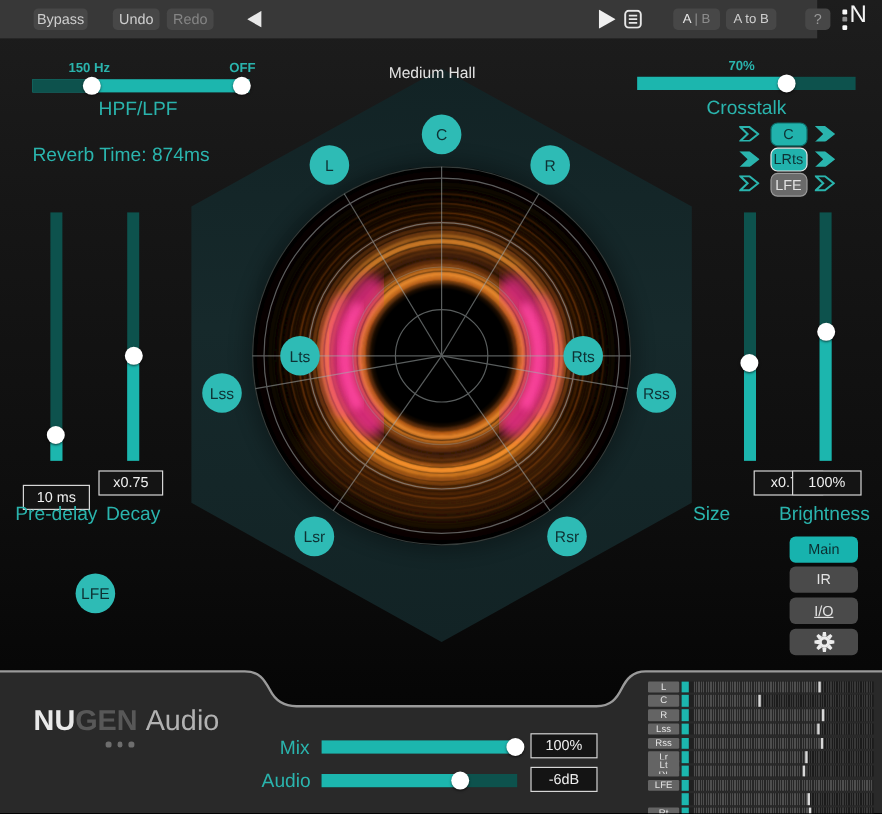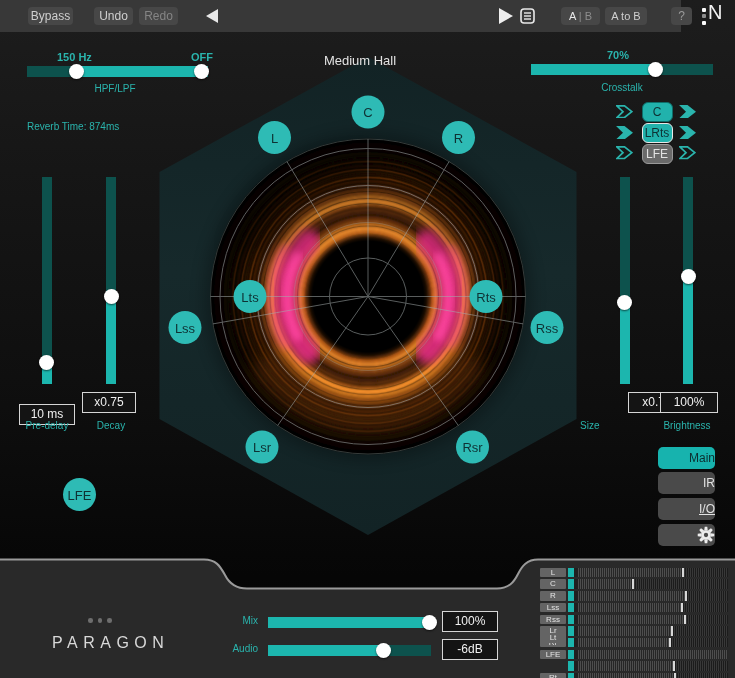--- a/index.html
+++ b/index.html
@@ -1,34 +1,34 @@
 <!DOCTYPE html>
 <html><head>
 <meta charset="utf-8">
 <style>
 html,body{margin:0;padding:0;background:#000;}
 #app{position:relative;width:735px;height:678px;overflow:hidden;font-family:"Liberation Sans",sans-serif;background:linear-gradient(180deg,#1d1d1d 0%,#161616 25%,#0e0e0e 60%,#060606 85%,#030303 100%);}
 .abs{position:absolute;}
-.tl{position:absolute;color:#2ab4ad;font-size:10px;}
+.tl{position:absolute;color:#2ab4ad;font-size:16px;}
 .tlb{position:absolute;color:#2ab4ad;font-size:11px;font-weight:bold;}
 
 #topbar{position:absolute;left:0;top:0;width:681px;height:32px;background:#383838;}
 .tbtn{position:absolute;top:7px;height:18px;line-height:18px;background:#474747;border-radius:4px;color:#cfcfcf;font-size:12px;text-align:center;}
 
 .vbox{position:absolute;background:#141414;border:1px solid #d6d6d6;color:#f0f0f0;font-size:12px;text-align:center;height:19px;line-height:19px;}
 
 .vtrack{position:absolute;width:10px;background:#0d524d;}
 .vfill{position:absolute;left:0;bottom:0;width:10px;background:#1cb6ae;}
 .knob{position:absolute;width:15px;height:15px;border-radius:50%;background:#fff;box-shadow:0 1px 2px rgba(0,0,0,.6);}
 .htrack{position:absolute;height:11px;background:#1cb6ae;}
 .hdark{position:absolute;top:0;height:11px;background:#0d524d;}
 
 .rbtn{position:absolute;width:29px;height:18px;line-height:18px;border-radius:6px;text-align:center;font-size:12px;}
 
-.mbtn{position:absolute;left:658px;width:57px;height:22px;line-height:22px;border-radius:5px;background:#4a4a4a;color:#e2e2e2;font-size:12px;text-align:right;}
+.mbtn{position:absolute;left:658px;width:57px;height:22px;line-height:22px;border-radius:5px;background:#4a4a4a;color:#e2e2e2;font-size:12px;text-align:center;}
 .mlabel{position:absolute;left:540px;width:26px;height:9.5px;background:#646464;border-radius:1px;color:#e4e4e4;font-size:8px;line-height:9.5px;text-align:center;}
 .meter{position:absolute;left:568px;width:160px;height:9.5px;background:#202020;}
 .mstripes{position:absolute;left:9.5px;top:0;width:150px;height:9.5px;background:repeating-linear-gradient(90deg,#4e4e4e 0px,#4e4e4e 1px,#262626 1px,#262626 2px);}
 .mteal{position:absolute;left:0;top:0;width:6px;height:9.5px;background:#1cb6ae;}
 .mtick{position:absolute;top:0;width:1.6px;height:9.5px;background:#d8d8d8;z-index:2;}
 .mdim{position:absolute;top:0;height:9.5px;background:rgba(0,0,0,0.28);right:0;}
 </style>
 </head>
 <body>
 <div id="app">
@@ -235,21 +235,21 @@
 <div class="tl" style="left:66px;top:420px;width:90px;text-align:center;">Decay</div>
 
 <div class="vtrack" style="left:619.5px;top:177px;height:207px;"></div>
 <div class="vfill" style="left:619.5px;top:302px;height:82px;"></div>
 <div class="knob" style="left:617px;top:294.5px;"></div>
 <div class="vtrack" style="left:683px;top:177px;height:207px;"></div>
 <div class="vfill" style="left:683px;top:276.5px;height:107.5px;"></div>
 <div class="knob" style="left:680.5px;top:269px;"></div>
 <div class="vbox" style="left:596px;top:392px;width:56px;margin-left:32px;">x0.70</div>
 <div class="vbox" style="left:660px;top:392px;width:56px;">100%</div>
-<div class="tl" style="left:580px;top:420px;width:90px;text-align:left;">Size</div>
+<div class="tl" style="left:548px;top:420px;width:90px;text-align:center;">Size</div>
 <div class="tl" style="left:642px;top:420px;width:90px;text-align:center;">Brightness</div>
 
 <svg class="abs" style="left:615.5px;top:104.8px" width="17" height="13.4" viewBox="0 0 17 13.4">
       <polygon points="0.9,0.9 8.5,0.9 15.8,6.7 8.5,12.5 0.9,12.5 7,6.7" fill="none" stroke="#2ab4ad" stroke-width="1.7"></polygon>
     </svg>
 <svg class="abs" style="left:678.5px;top:104.8px" width="17" height="13.4" viewBox="0 0 17 13.4">
       <polygon points="0,0 8.5,0 17,6.7 8.5,13.4 0,13.4 7,6.7" fill="#2ab4ad"></polygon>
     </svg>
 <div class="rbtn" style="left:641.5px;top:102px;background:#21b2ac;color:#0e3234;border:1px solid #0e6e6a;">C</div>
 <svg class="abs" style="left:615.5px;top:125.6px" width="17" height="13.4" viewBox="0 0 17 13.4">
@@ -286,24 +286,24 @@
       </g>
     </g>
     <circle r="2.4" fill="#4a4a4a"></circle>
   </svg>
 </div>
 
 <svg class="abs" style="left:0;top:550px;" width="735" height="128" viewBox="0 0 735 128">
   <path d="M0,9.5 H204 C216,9.5 220,16 225,25 C229,33 235,38.5 247,38.5 H497 C509,38.5 514,32 518,24 C522,16 527,9.5 538,9.5 H735 V128 H0 Z" fill="#292929"></path>
   <path d="M0,9.5 H204 C216,9.5 220,16 225,25 C229,33 235,38.5 247,38.5 H497 C509,38.5 514,32 518,24 C522,16 527,9.5 538,9.5 H735" fill="none" stroke="#9a9a9a" stroke-width="2"></path>
 </svg>
+<div class="abs" style="left:28px;top:587px;font-size:24px;color:#e9e9e9;font-weight:bold;">NU<span style="color:#585858;">GEN</span> <span style="font-weight:normal;color:#b2b2b2;">Audio</span></div>
 <div class="abs" style="left:88px;top:618px;width:4.5px;height:4.5px;border-radius:50%;background:#6e6e6e;"></div>
 <div class="abs" style="left:97.5px;top:618px;width:4.5px;height:4.5px;border-radius:50%;background:#6e6e6e;"></div>
 <div class="abs" style="left:107px;top:618px;width:4.5px;height:4.5px;border-radius:50%;background:#6e6e6e;"></div>
-<div class="abs" style="left:52px;top:634px;font-size:16px;letter-spacing:5.5px;color:#d8d8d8;">PARAGON</div>
 
 <div class="tl" style="left:218px;top:615px;width:40px;text-align:right;">Mix</div>
 <div class="htrack" style="left:267.5px;top:616.5px;width:165px;"></div>
 <div class="knob" style="left:421.5px;top:614.5px;"></div>
 <div class="vbox" style="left:442px;top:610.5px;width:54px;">100%</div>
 <div class="tl" style="left:218px;top:643px;width:40px;text-align:right;">Audio</div>
 <div class="htrack" style="left:267.5px;top:644.5px;width:163px;background:#0d524d;"></div>
 <div class="htrack" style="left:267.5px;top:644.5px;width:116px;"></div>
 <div class="knob" style="left:376px;top:642.5px;"></div>
 <div class="vbox" style="left:442px;top:638.5px;width:54px;">-6dB</div>

